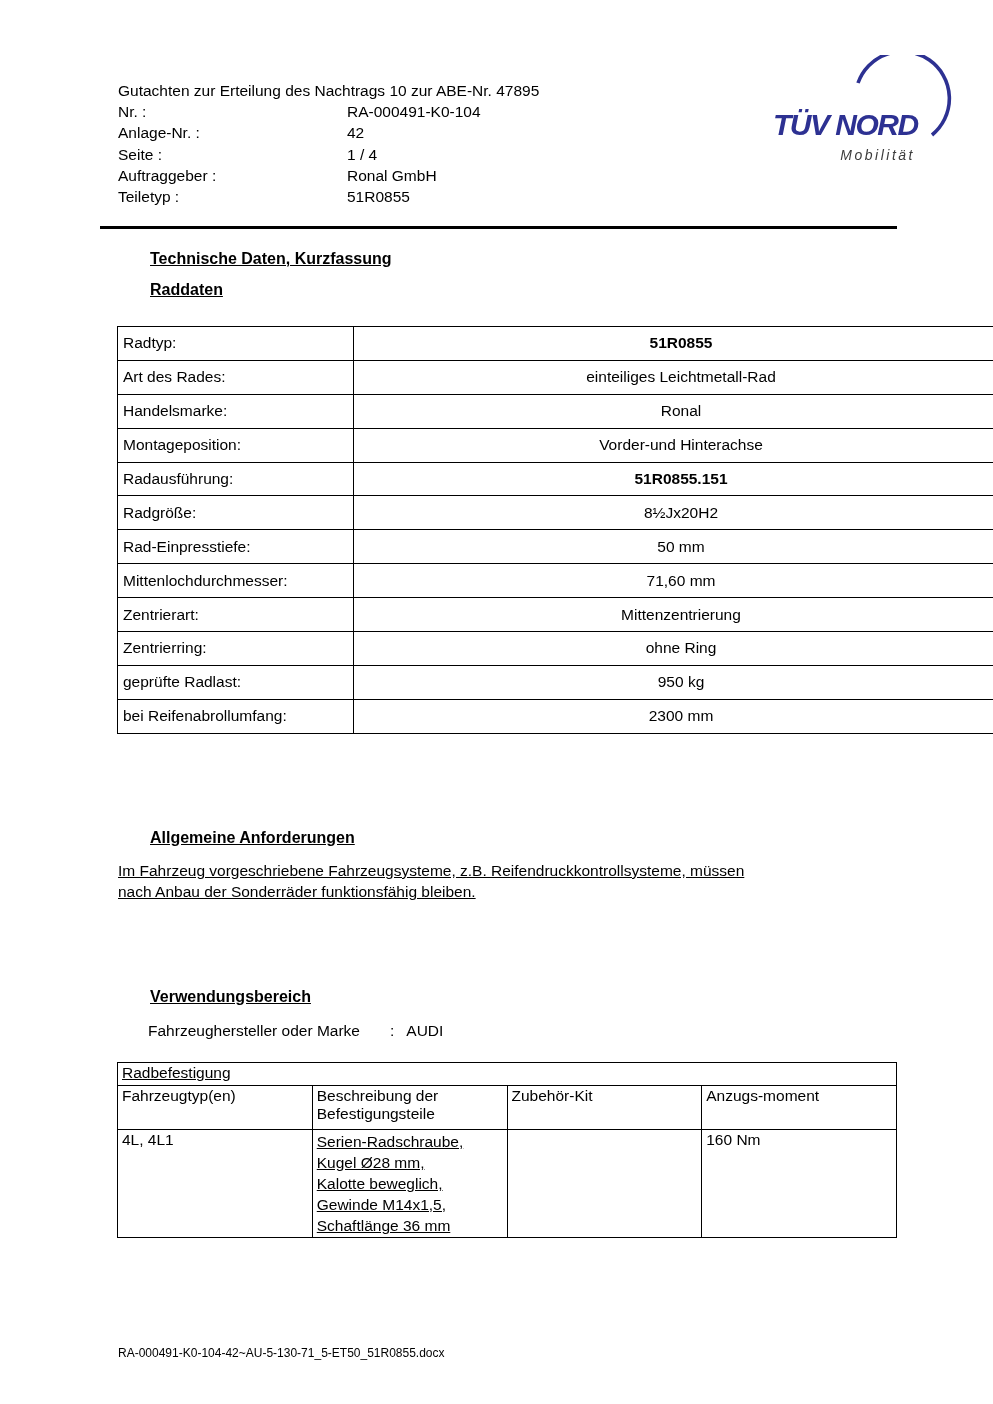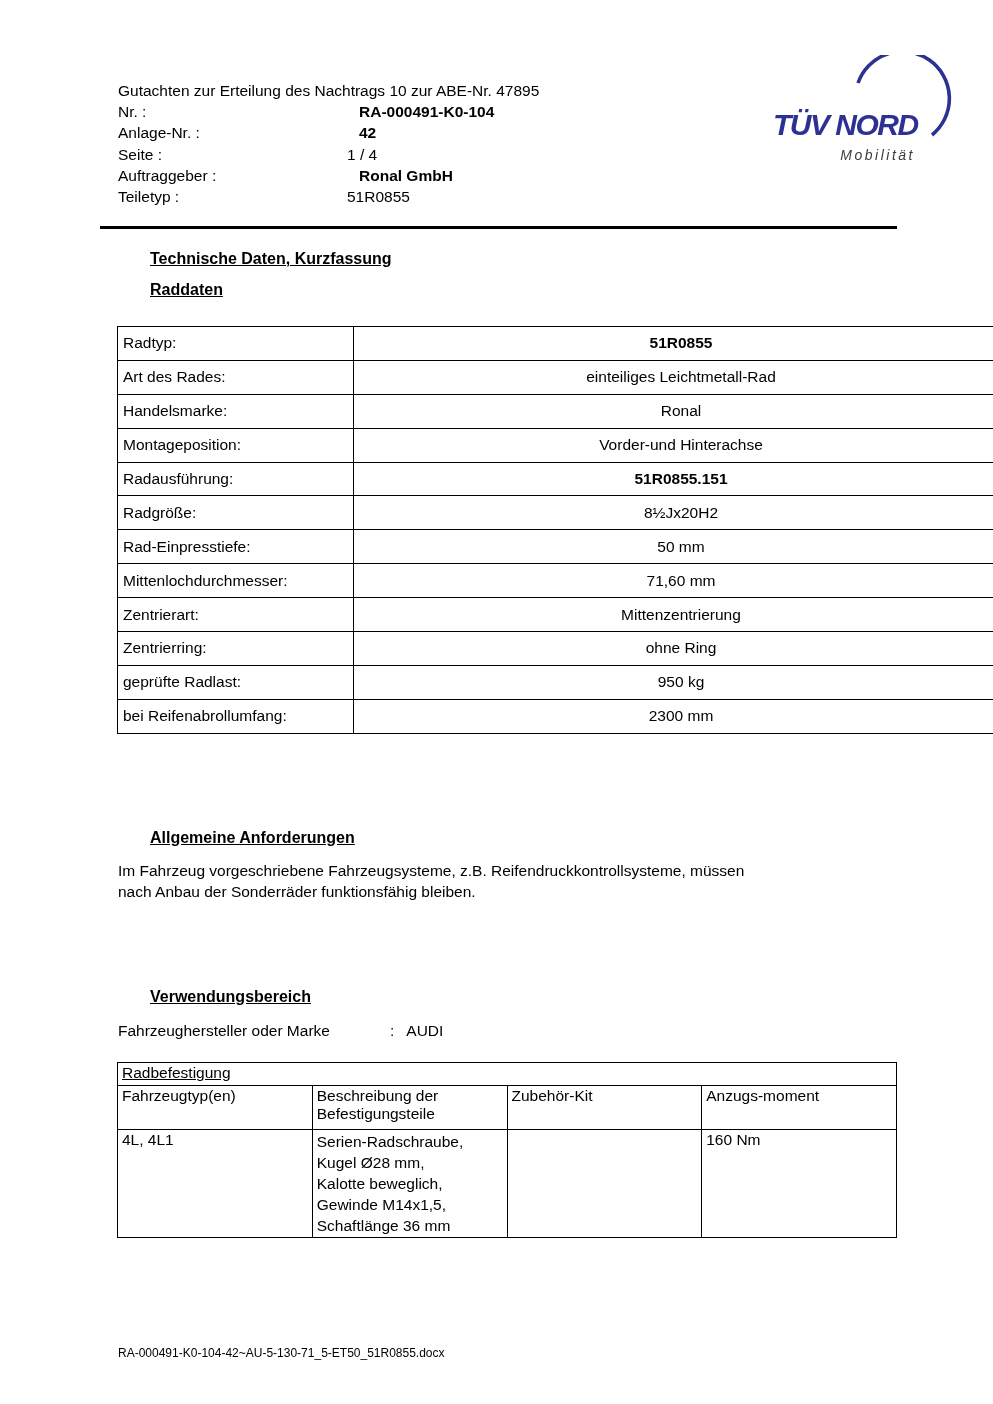--- a/index.html
+++ b/index.html
@@ -7,21 +7,21 @@
     width:993px; height:1404px; background:#ffffff; position:relative;
     font-family:"Liberation Sans", sans-serif; color:#000; font-size:15.5px;
     overflow:hidden;
   }
   .abs { position:absolute; }
 
   
   .hdr { left:118px; top:80px; width:620px; line-height:21.2px; }
   .hdr-row { display:flex; }
   .hdr-label { width:229px; flex:0 0 229px; }
-  .hdr-val.b { font-weight:bold;margin-left:12px; }
+  .hdr-val.b { font-weight:normal; }
 
   
   .logo { left:740px; top:55px; width:235px; height:120px; }
 
   
   .rule { left:100px; top:226px; width:797px; height:2.5px; background:#000; }
 
   .h-underline { font-weight:bold; text-decoration:underline; font-size:16px;margin-left:32px; }
 
   
@@ -37,25 +37,25 @@
   
   .bef-table { left:117px; top:1062px; width:780px; }
   .bef-table td { border:1px solid #000; padding:1px 4px; vertical-align:top; text-align:left; }
   .bef-table .c1 { width:266px; }
   .bef-table .c2 { width:329px; }
   .bef-table .c3 { width:113px; }
   .bef-table .c4 { width:72px; }
   .bef-table tr.title-row td { height:20px;text-decoration:underline; }
   .bef-table tr.head-row td { height:41px; }
   .bef-table tr.data-row td { height:63px; }
-  .desc-line { display:block; line-height:21px; }
+  .desc-line { display:block; line-height:21px;text-decoration:underline; }
 
   .footer { left:118px; top:1346px; font-size:12px; }
 
-  .verw-row { display:flex; }
+  .verw-row { display:flex;text-align:center; }
   .verw-label { width:272px; flex:0 0 272px; }
   .verw-value { margin-left:12px; }
 </style>
 </head>
 <body>
 
 <div class="abs hdr">
   <div>Gutachten zur Erteilung des Nachtrags 10 zur ABE-Nr. 47895</div>
   <div class="hdr-row">
     <span class="hdr-label">Nr. :</span>

